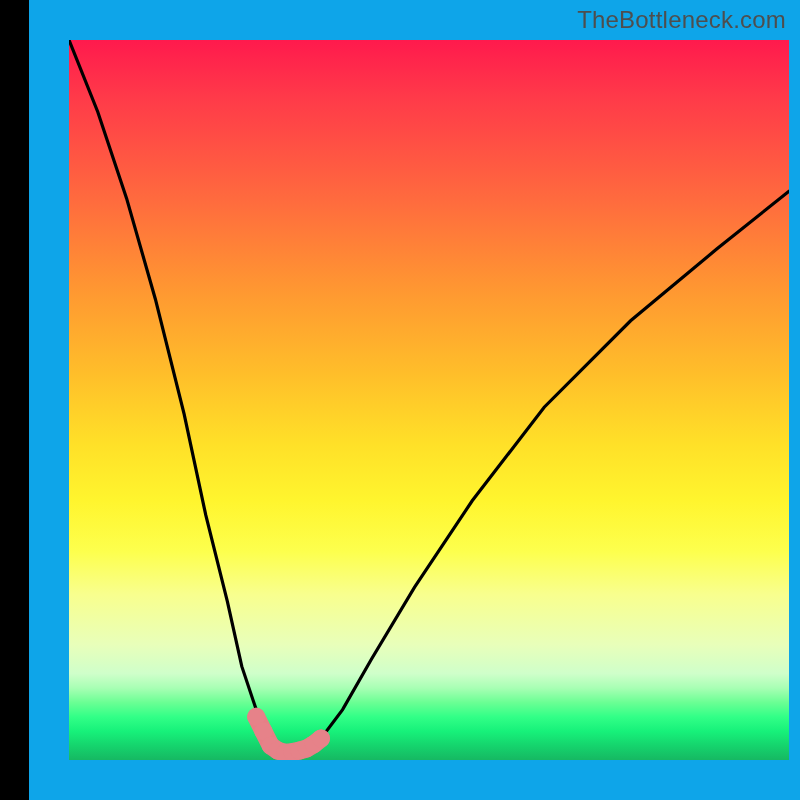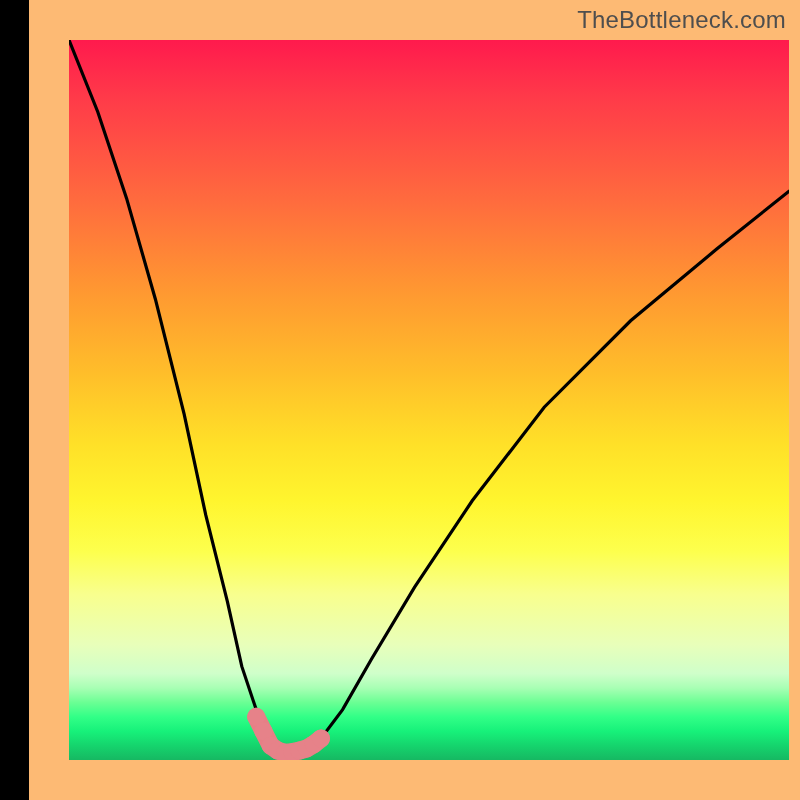--- a/index.html
+++ b/index.html
@@ -7,21 +7,21 @@
     padding: 0;
     width: 800px;
     height: 800px;
     overflow: hidden;
     background: #000;
     font-family: Arial, Helvetica, sans-serif;
   }
   .frame {
     position: absolute;
     inset: 0;
-    background: #fdba74;
+    background: #0ea5e9;
     margin-left: 29px;
   }
   .plot-area {
     position: absolute;
     left: 40px;
     top: 40px;
     width: 720px;
     height: 720px;
     overflow: hidden;
   }

